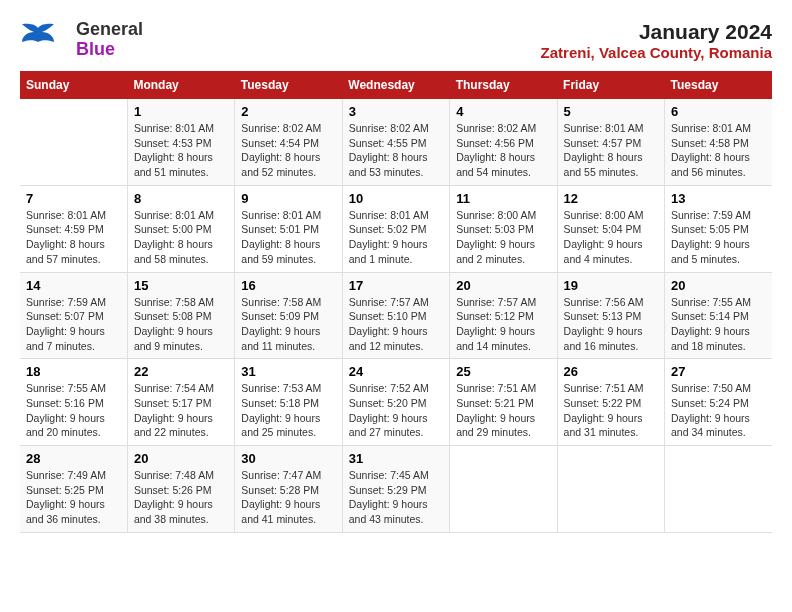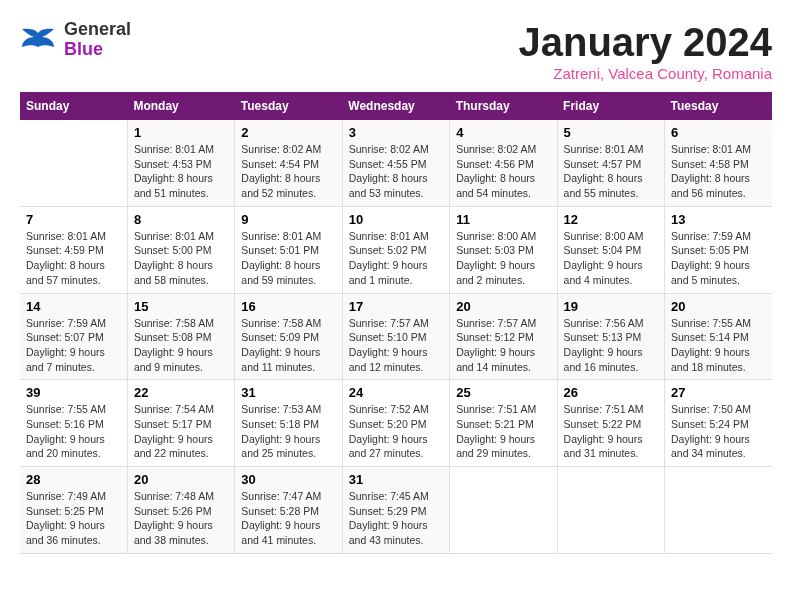--- a/index.html
+++ b/index.html
@@ -11,57 +11,56 @@
       padding: 20px;
     }
     .header-area {
       display: flex;
       justify-content: space-between;
       align-items: flex-start;
       margin-bottom: 10px;
     }
     .logo {
       display: flex;
-      align-items: center;
-      gap: 8px;
+      gap: 20px;
     }
     .logo-text {
       display: flex;
       flex-direction: column;
       font-size: 18px;
       font-weight: bold;
       color: #1a1a2e;
       line-height: 1.1;
     }
     .logo-text span:first-child { color: #333; }
     .logo-text span:last-child { color: #a21caf; }
     .logo-bird {
       width: 36px;
       height: 30px;
     }
     .title-area {
       text-align: right;
     }
     .title-area h1 {
-      font-size: 40px;
+      font-size: 21px;
       font-weight: bold;
       color: #222;
     }
     .title-area h2 {
       font-size: 15px;
-      font-weight: normal;
-      color: #ec4899;
+      font-weight: bold;
+      color: #b91c1c;
     }
     table {
       width: 100%;
       border-collapse: collapse;
       font-size: 11px;
     }
     thead tr th {
-      background-color: #701a75;
+      background-color: #b91c1c;
       color: #fff;
       padding: 7px 6px;
       text-align: left;
       font-size: 12px;
       font-weight: bold;
       margin-top: 32px;
     }
     tbody tr {
       border-bottom: 1px solid #ddd;
     }
@@ -207,21 +206,21 @@
           <span class="day-num">19</span>
           <div class="day-info">Sunrise: 7:56 AM<br>Sunset: 5:13 PM<br>Daylight: 9 hours and 16 minutes.</div>
         </td>
         <td>
           <span class="day-num">20</span>
           <div class="day-info">Sunrise: 7:55 AM<br>Sunset: 5:14 PM<br>Daylight: 9 hours and 18 minutes.</div>
         </td>
       </tr>
       <tr>
         <td>
-          <span class="day-num">39</span>
+          <span class="day-num">18</span>
           <div class="day-info">Sunrise: 7:55 AM<br>Sunset: 5:16 PM<br>Daylight: 9 hours and 20 minutes.</div>
         </td>
         <td>
           <span class="day-num">22</span>
           <div class="day-info">Sunrise: 7:54 AM<br>Sunset: 5:17 PM<br>Daylight: 9 hours and 22 minutes.</div>
         </td>
         <td>
           <span class="day-num">31</span>
           <div class="day-info">Sunrise: 7:53 AM<br>Sunset: 5:18 PM<br>Daylight: 9 hours and 25 minutes.</div>
         </td>

